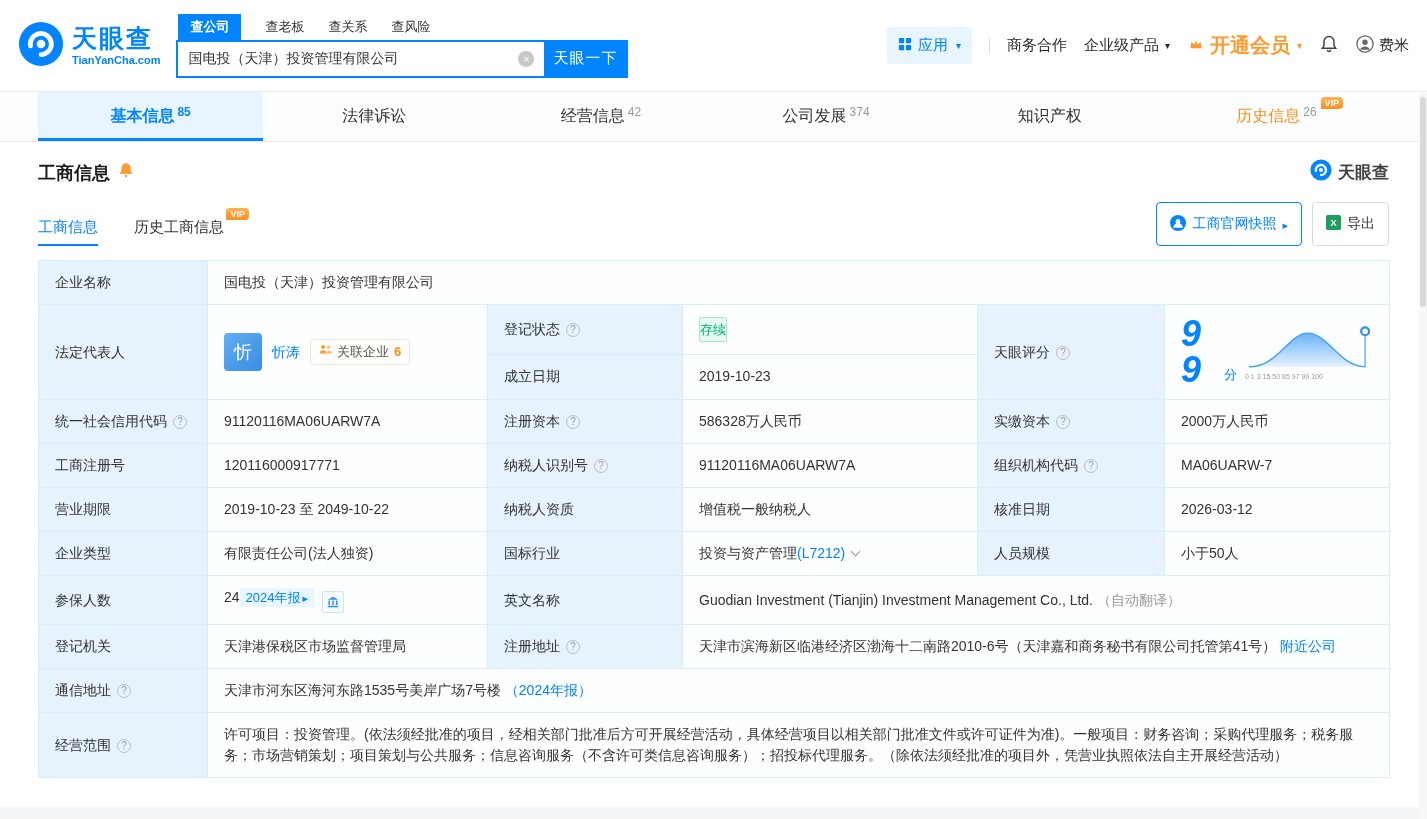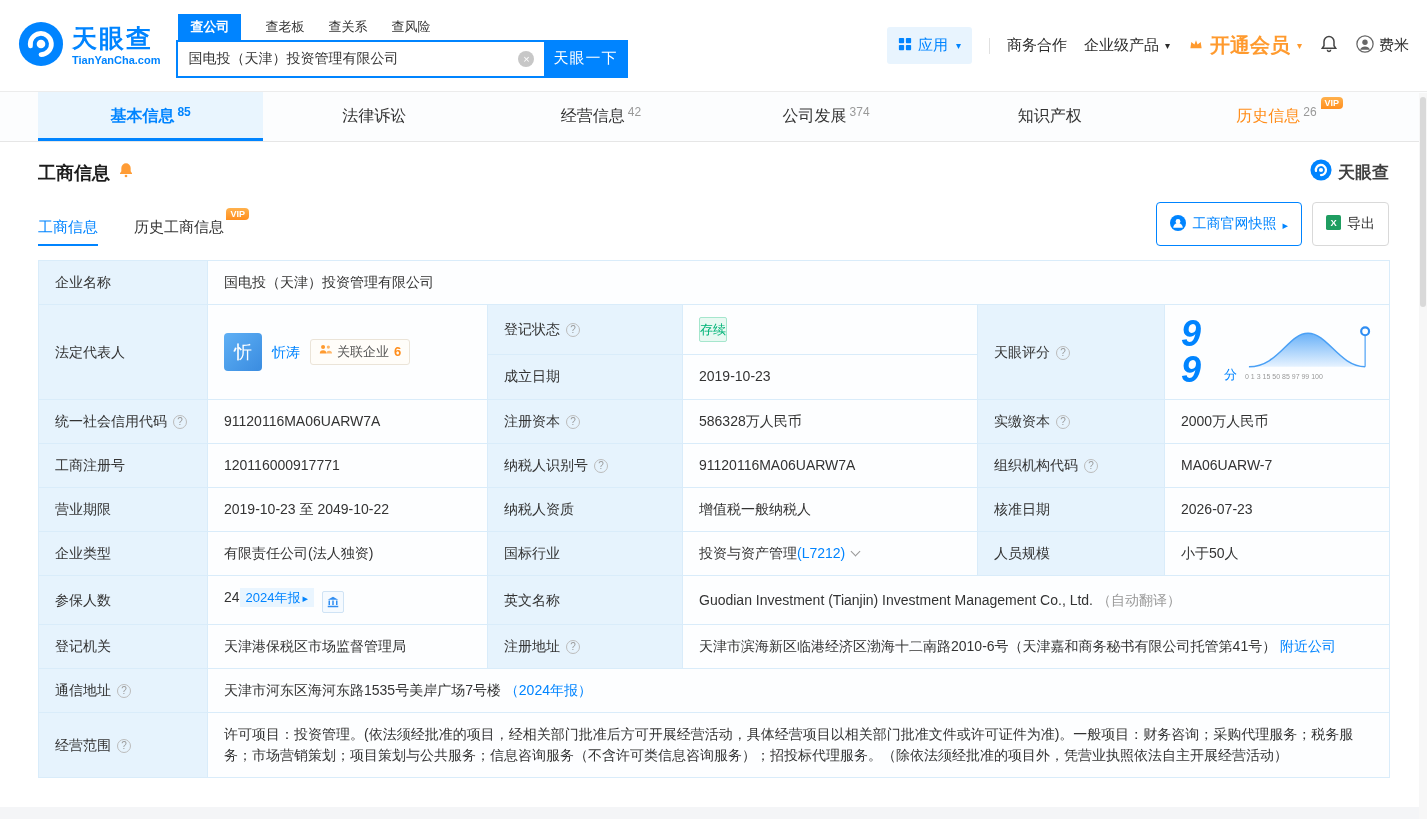--- a/index.html
+++ b/index.html
@@ -314,21 +314,21 @@
     <td class="val"><span>91120116MA06UARW7A</span></td>
     <td class="lbl"><span>组织机构代码</span><span class="q"></span></td>
     <td class="val"><span>MA06UARW-7</span></td>
   </tr>
   <tr>
     <td class="lbl"><span>营业期限</span></td>
     <td class="val"><span>2019-10-23 至 2049-10-22</span></td>
     <td class="lbl"><span>纳税人资质</span></td>
     <td class="val"><span>增值税一般纳税人</span></td>
     <td class="lbl"><span>核准日期</span></td>
-    <td class="val"><span>2026-07-23</span></td>
+    <td class="val"><span>2026-03-12</span></td>
   </tr>
   <tr>
     <td class="lbl"><span>企业类型</span></td>
     <td class="val"><span>有限责任公司(法人独资)</span></td>
     <td class="lbl"><span>国标行业</span></td>
     <td class="val">
       <span>投资与资产管理</span><span class="lnk">(L7212)</span><span class="chev"></span>
     </td>
     <td class="lbl"><span>人员规模</span></td>
     <td class="val"><span>小于50人</span></td>

